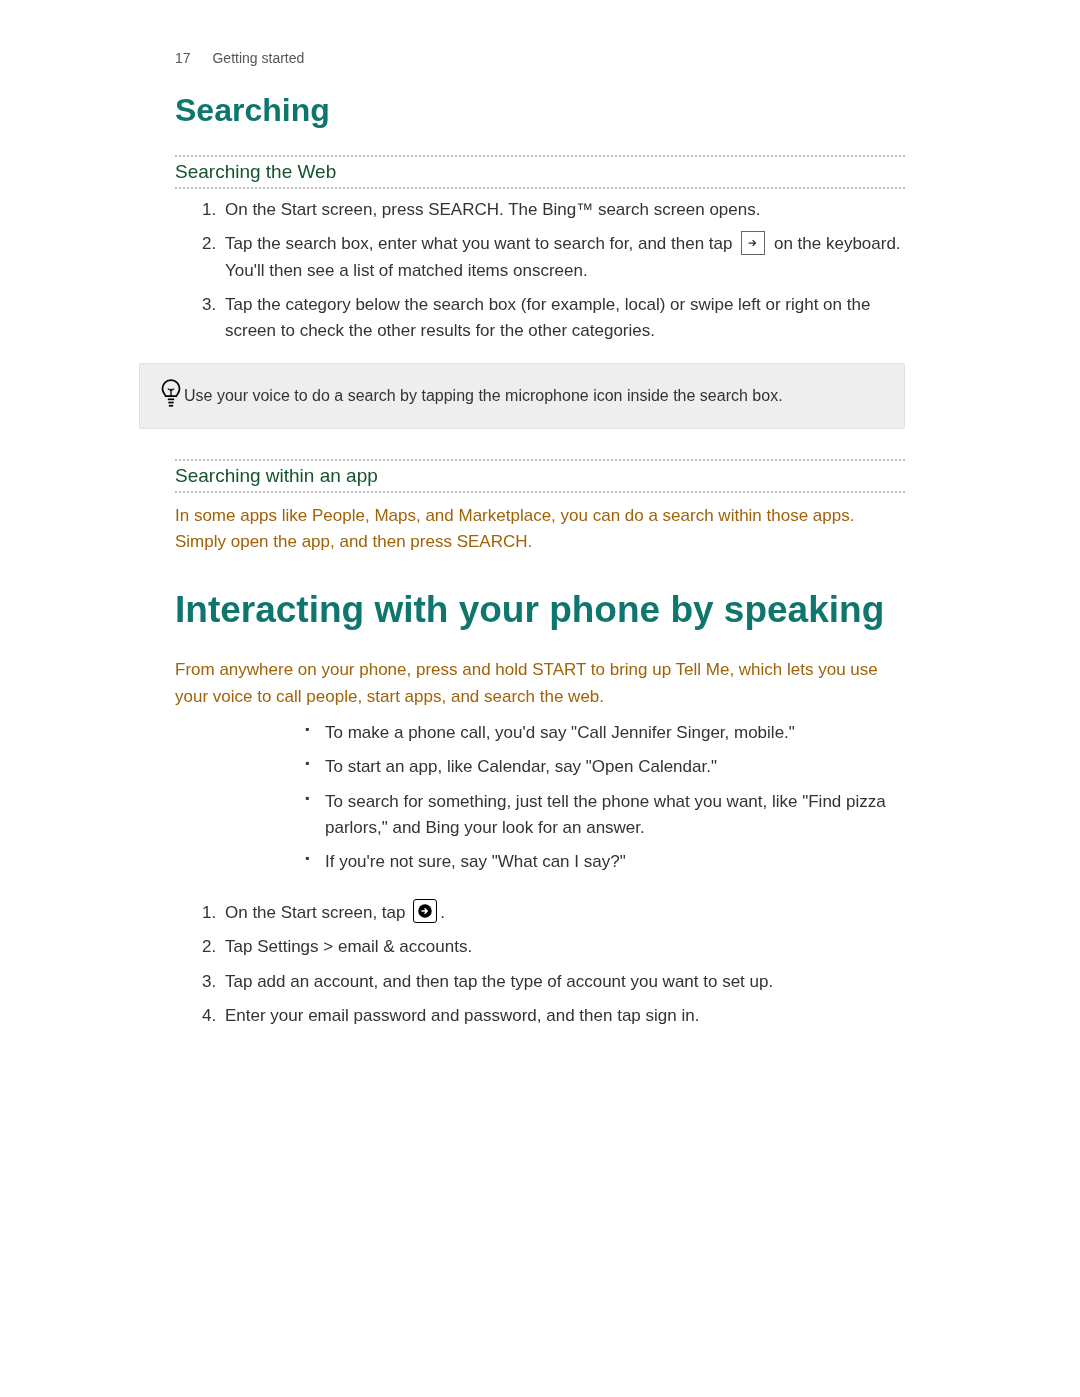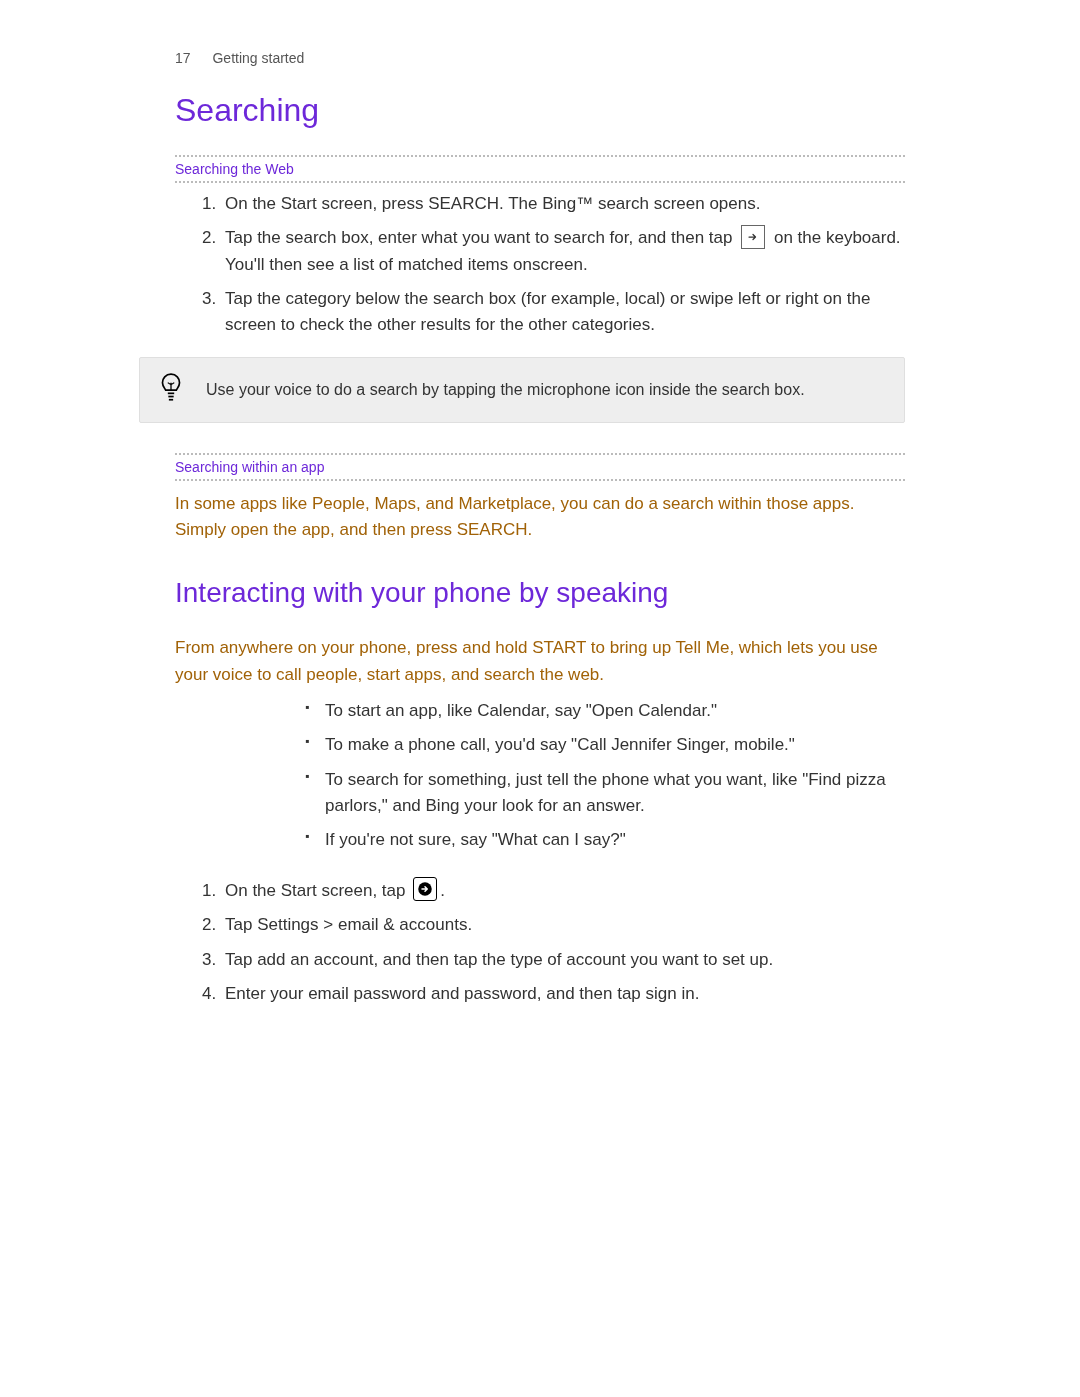--- a/index.html
+++ b/index.html
@@ -14,37 +14,37 @@
     padding: 50px 175px 60px 175px;
     box-sizing: border-box;
   }
   .header-line {
     font-size: 14px;
     color: #555;
     margin-bottom: 26px;
   }
   .header-line .pnum { margin-right: 18px; }
   .h1 {
-    color: #6d28d9;
+    color: #0f766e;
     font-size: 32px;
-    font-weight: 400;
+    font-weight: 700;
     margin: 0 0 26px 0;
   }
   .h1.small {
-    font-size: 28px;
+    font-size: 37px;
   }
   .dotted-wrap {
     border-top: 2px dotted #bbb;
     border-bottom: 2px dotted #bbb;
     padding: 4px 0 4px 0;
     margin-bottom: 8px;
   }
   .h2 {
-    color: #6d28d9;
-    font-size: 14px;
+    color: #14532d;
+    font-size: 19px;
     font-weight: 400;
     margin: 0;
   }
   .body-p {
     font-size: 17px;
     line-height: 1.55;
     margin: 10px 0 8px 0;
     color: #a16207;
   }
   ol.steps {
@@ -73,21 +73,20 @@
     content: "▪";
     position: absolute;
     left: 0;
     top: 0;
     font-size: 12px;
     color: #333;
   }
   .tip-box {
     display: flex;
     align-items: center;
-    gap: 22px;
     background: #EEEEEE;
     border: 1px solid #DFDFDF;
     border-radius: 2px;
     padding: 14px 18px;
     margin: 18px 9px 30px -36px;
     width: calc(100% + 36px);
     box-sizing: border-box;
   }
   .tip-text {
     font-size: 16px;
@@ -174,22 +173,22 @@
     <h2 class="h2">Searching within an app</h2>
   </div>
   <p class="body-p">In some apps like People, Maps, and Marketplace, you can do a search within those apps. Simply open the app, and then press SEARCH.</p>
 
   <div class="section-gap"></div>
 
   <h1 class="h1 small">Interacting with your phone by speaking</h1>
   <p class="body-p">From anywhere on your phone, press and hold START to bring up Tell Me, which lets you use your voice to call people, start apps, and search the web.</p>
 
   <ul class="bullets">
+    <li><span>To make a phone call, you'd say "Call Jennifer Singer, mobile."</span></li>
     <li><span>To start an app, like Calendar, say "Open Calendar."</span></li>
-    <li><span>To make a phone call, you'd say "Call Jennifer Singer, mobile."</span></li>
     <li><span>To search for something, just tell the phone what you want, like "Find pizza parlors," and Bing your look for an answer.</span></li>
     <li><span>If you're not sure, say "What can I say?"</span></li>
   </ul>
 
 
   <ol class="steps">
     <li>
       <span>On the Start screen, tap </span><span class="inline-circle">
           <svg viewBox="0 0 24 24">
             <circle cx="12" cy="12" r="9" fill="#000"></circle>

